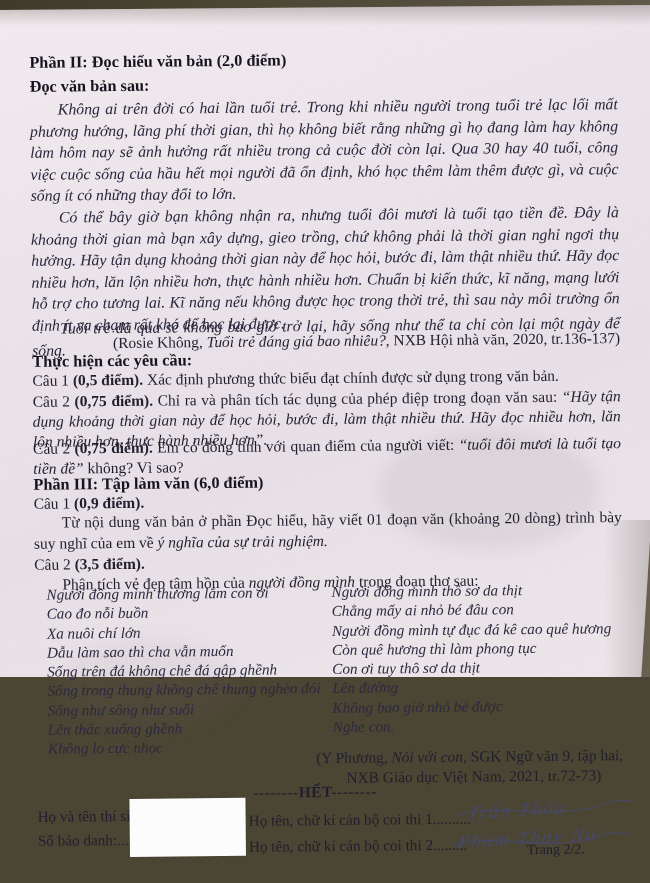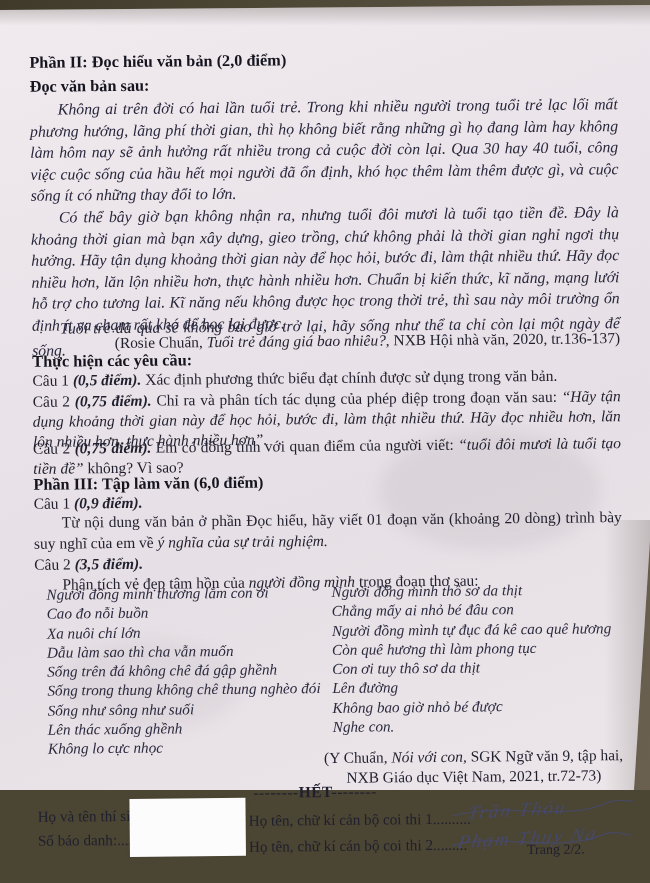--- a/index.html
+++ b/index.html
@@ -2,21 +2,21 @@
 <html><head>
 <meta charset="utf-8">
 <style>
   html,body{margin:0;padding:0;}
   body{
     width:650px;height:883px;overflow:hidden;
     font-family:"Liberation Serif","DejaVu Serif",serif;
     background:#4b4533;
   }
   .scene{
-    position:relative;width:650px;height:790px;
+    position:relative;width:650px;height:677px;
     background:linear-gradient(105deg,#3f3a29 0%,#4c4635 30%,#5c5546 70%,#6a604f 100%);
   }
   .paper{
     position:absolute;inset:0;
     clip-path:polygon(0px 10px,650px 5px,650px 540px,628px 883px,0px 883px);
     background:linear-gradient(160deg,#f1ebef 0%,#eae3e9 35%,#e6dfe5 62%,#ece6ea 100%);
   }
   .edge-shade{
     position:absolute;right:0;top:520px;bottom:0;width:46px;
     background:linear-gradient(to right,rgba(60,52,40,0) 0%,rgba(60,52,40,0.22) 100%);
@@ -30,21 +30,21 @@
   .stain{position:absolute;border-radius:50%;filter:blur(8px);pointer-events:none;}
   .stain.a{left:380px;top:430px;width:220px;height:120px;background:rgba(120,110,120,0.10);}
   .stain.b{left:60px;top:640px;width:180px;height:90px;background:rgba(130,120,130,0.08);}
   .content{
     position:absolute;inset:0;color:#201f2e;
     transform:rotate(-0.55deg);transform-origin:325px 440px;
   }
   .block{position:absolute;left:33px;width:588px;font-size:15.5px;line-height:20.6px;}
   .heading{font-weight:700;font-size:16.3px;color:#15141f;}
   .bold{font-weight:400;}
-  .bi{font-weight:700;font-style:italic;}
+  .bi{font-weight:700;}
   .it{font-style:italic;}
   .passage{
     font-style:italic;text-align:justify;text-indent:28px;
     font-size:15.8px;line-height:21.6px;color:#28273c;
   }
   .qline{text-align:justify;}
   .cit{text-align:right;font-size:15.4px;}
   .poem-wrap{position:absolute;left:45px;top:582px;width:580px;display:flex;}
   .poem-col{font-style:italic;font-size:15.2px;line-height:19.3px;color:#2b2a3e;}
   .poem-col.left{width:285px;}
@@ -76,21 +76,21 @@
 
     <div class="content">
 
       <div class="block heading" style="top:50px;">Phần II: Đọc hiểu văn bản (2,0 điểm)</div>
       <div class="block heading" style="top:74px;">Đọc văn bản sau:</div>
 
       <div class="block passage" style="top:96px;">Không ai trên đời có hai lần tuổi trẻ. Trong khi nhiều người trong tuổi trẻ lạc lối mất phương hướng, lãng phí thời gian, thì họ không biết rằng những gì họ đang làm hay không làm hôm nay sẽ ảnh hưởng rất nhiều trong cả cuộc đời còn lại. Qua 30 hay 40 tuổi, công việc cuộc sống của hầu hết mọi người đã ổn định, khó học thêm làm thêm được gì, và cuộc sống ít có những thay đổi to lớn.</div>
       <div class="block passage" style="top:204px;">Có thể bây giờ bạn không nhận ra, nhưng tuổi đôi mươi là tuổi tạo tiền đề. Đây là khoảng thời gian mà bạn xây dựng, gieo trồng, chứ không phải là thời gian nghỉ ngơi thụ hưởng. Hãy tận dụng khoảng thời gian này để học hỏi, bước đi, làm thật nhiều thứ. Hãy đọc nhiều hơn, lăn lộn nhiều hơn, thực hành nhiều hơn. Chuẩn bị kiến thức, kĩ năng, mạng lưới hỗ trợ cho tương lai. Kĩ năng nếu không được học trong thời trẻ, thì sau này môi trường ổn định ít va chạm rất khó để học lại được.</div>
       <div class="block passage" style="top:315px;">Tuổi trẻ đã qua sẽ không bao giờ trở lại, hãy sống như thể ta chỉ còn lại một ngày để sống.</div>
 
-      <div class="block cit" style="top:331px;"><span>(Rosie Chuẩn, </span><span class="it">Tuổi trẻ đáng giá bao nhiêu?</span><span>, NXB Hội nhà văn, 2020, tr.136-137)</span></div>
+      <div class="block cit" style="top:331px;"><span>(Rosie Không, </span><span class="it">Tuổi trẻ đáng giá bao nhiêu?</span><span>, NXB Hội nhà văn, 2020, tr.136-137)</span></div>
 
       <div class="block heading" style="top:349px;">Thực hiện các yêu cầu:</div>
 
       <div class="block qline" style="top:368px;"><span class="bold">Câu 1 </span><span class="bi">(0,5 điểm).</span><span> Xác định phương thức biểu đạt chính được sử dụng trong văn bản.</span></div>
 
       <div class="block qline" style="top:389px;line-height:19.8px;"><span class="bold">Câu 2 </span><span class="bi">(0,75 điểm).</span><span> Chỉ ra và phân tích tác dụng của phép điệp trong đoạn văn sau: </span><span class="it">“Hãy tận dụng khoảng thời gian này để học hỏi, bước đi, làm thật nhiều thứ. Hãy đọc nhiều hơn, lăn lộn nhiều hơn, thực hành nhiều hơn”.</span></div>
 
       <div class="block qline" style="top:436px;line-height:19.8px;"><span class="bold">Câu 2 </span><span class="bi">(0,75 điểm).</span><span> Em có đồng tình với quan điểm của người viết: </span><span class="it">“tuổi đôi mươi là tuổi tạo tiền đề”</span><span> không? Vì sao?</span></div>
 
       <div class="block heading" style="top:472px;">Phần III: Tập làm văn (6,0 điểm)</div>
@@ -121,21 +121,21 @@
           <div class="poem-line">Người đồng mình tự đục đá kê cao quê hương</div>
           <div class="poem-line">Còn quê hương thì làm phong tục</div>
           <div class="poem-line">Con ơi tuy thô sơ da thịt</div>
           <div class="poem-line">Lên đường</div>
           <div class="poem-line">Không bao giờ nhỏ bé được</div>
           <div class="poem-line">Nghe con.</div>
         </div>
       </div>
 
       <div class="cit2" style="top:748px;">
-        <div><span>(Y Chuẩn, </span><span class="it">Nói với con,</span><span> SGK Ngữ văn 9, tập hai,</span></div>
+        <div><span>(Y Phương, </span><span class="it">Nói với con,</span><span> SGK Ngữ văn 9, tập hai,</span></div>
         <div style="margin-right:22px;">NXB Giáo dục Việt Nam, 2021, tr.72-73)</div>
       </div>
 
       <div class="het">--------HẾT--------</div>
 
       <div class="footer">
         <div class="f-abs" style="left:34px;top:10px;">Họ và tên thí sinh</div>
         <div class="f-abs" style="left:34px;top:34px;">Số báo danh:......</div>
         <div class="redaction"></div>
         <div class="f-abs" style="left:245px;top:16px;">Họ tên, chữ kí cán bộ coi thi 1..........</div>

